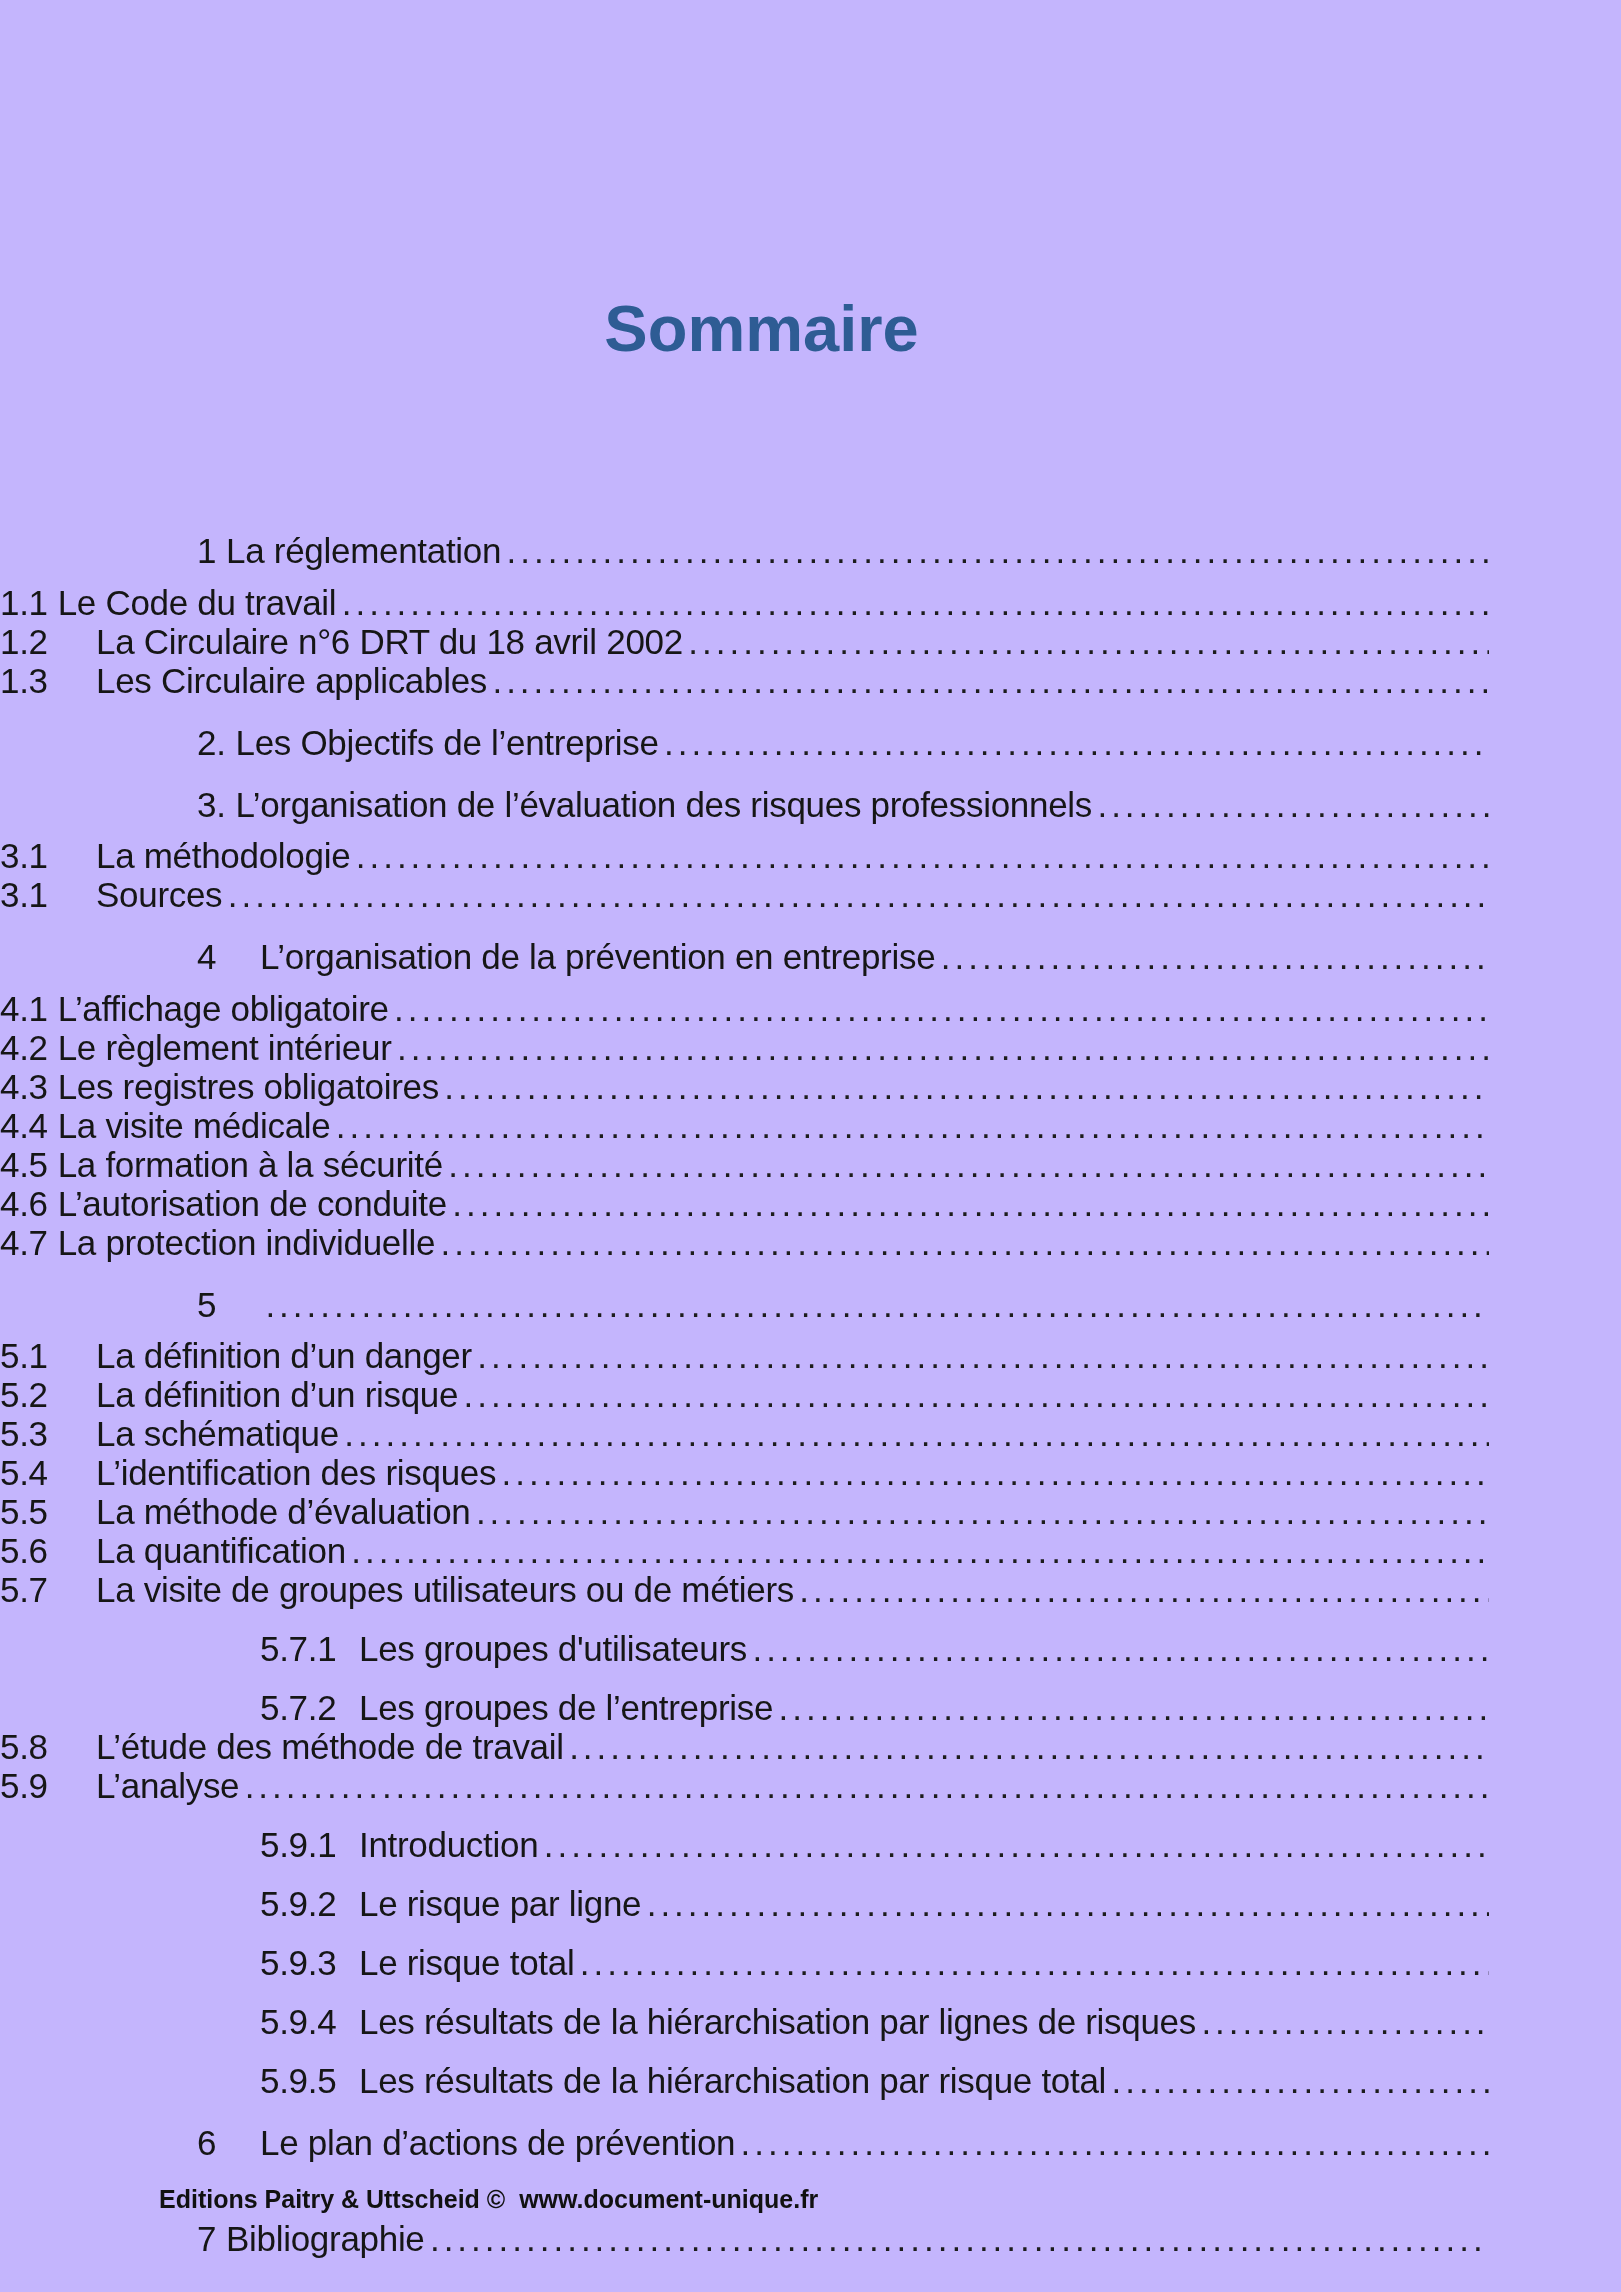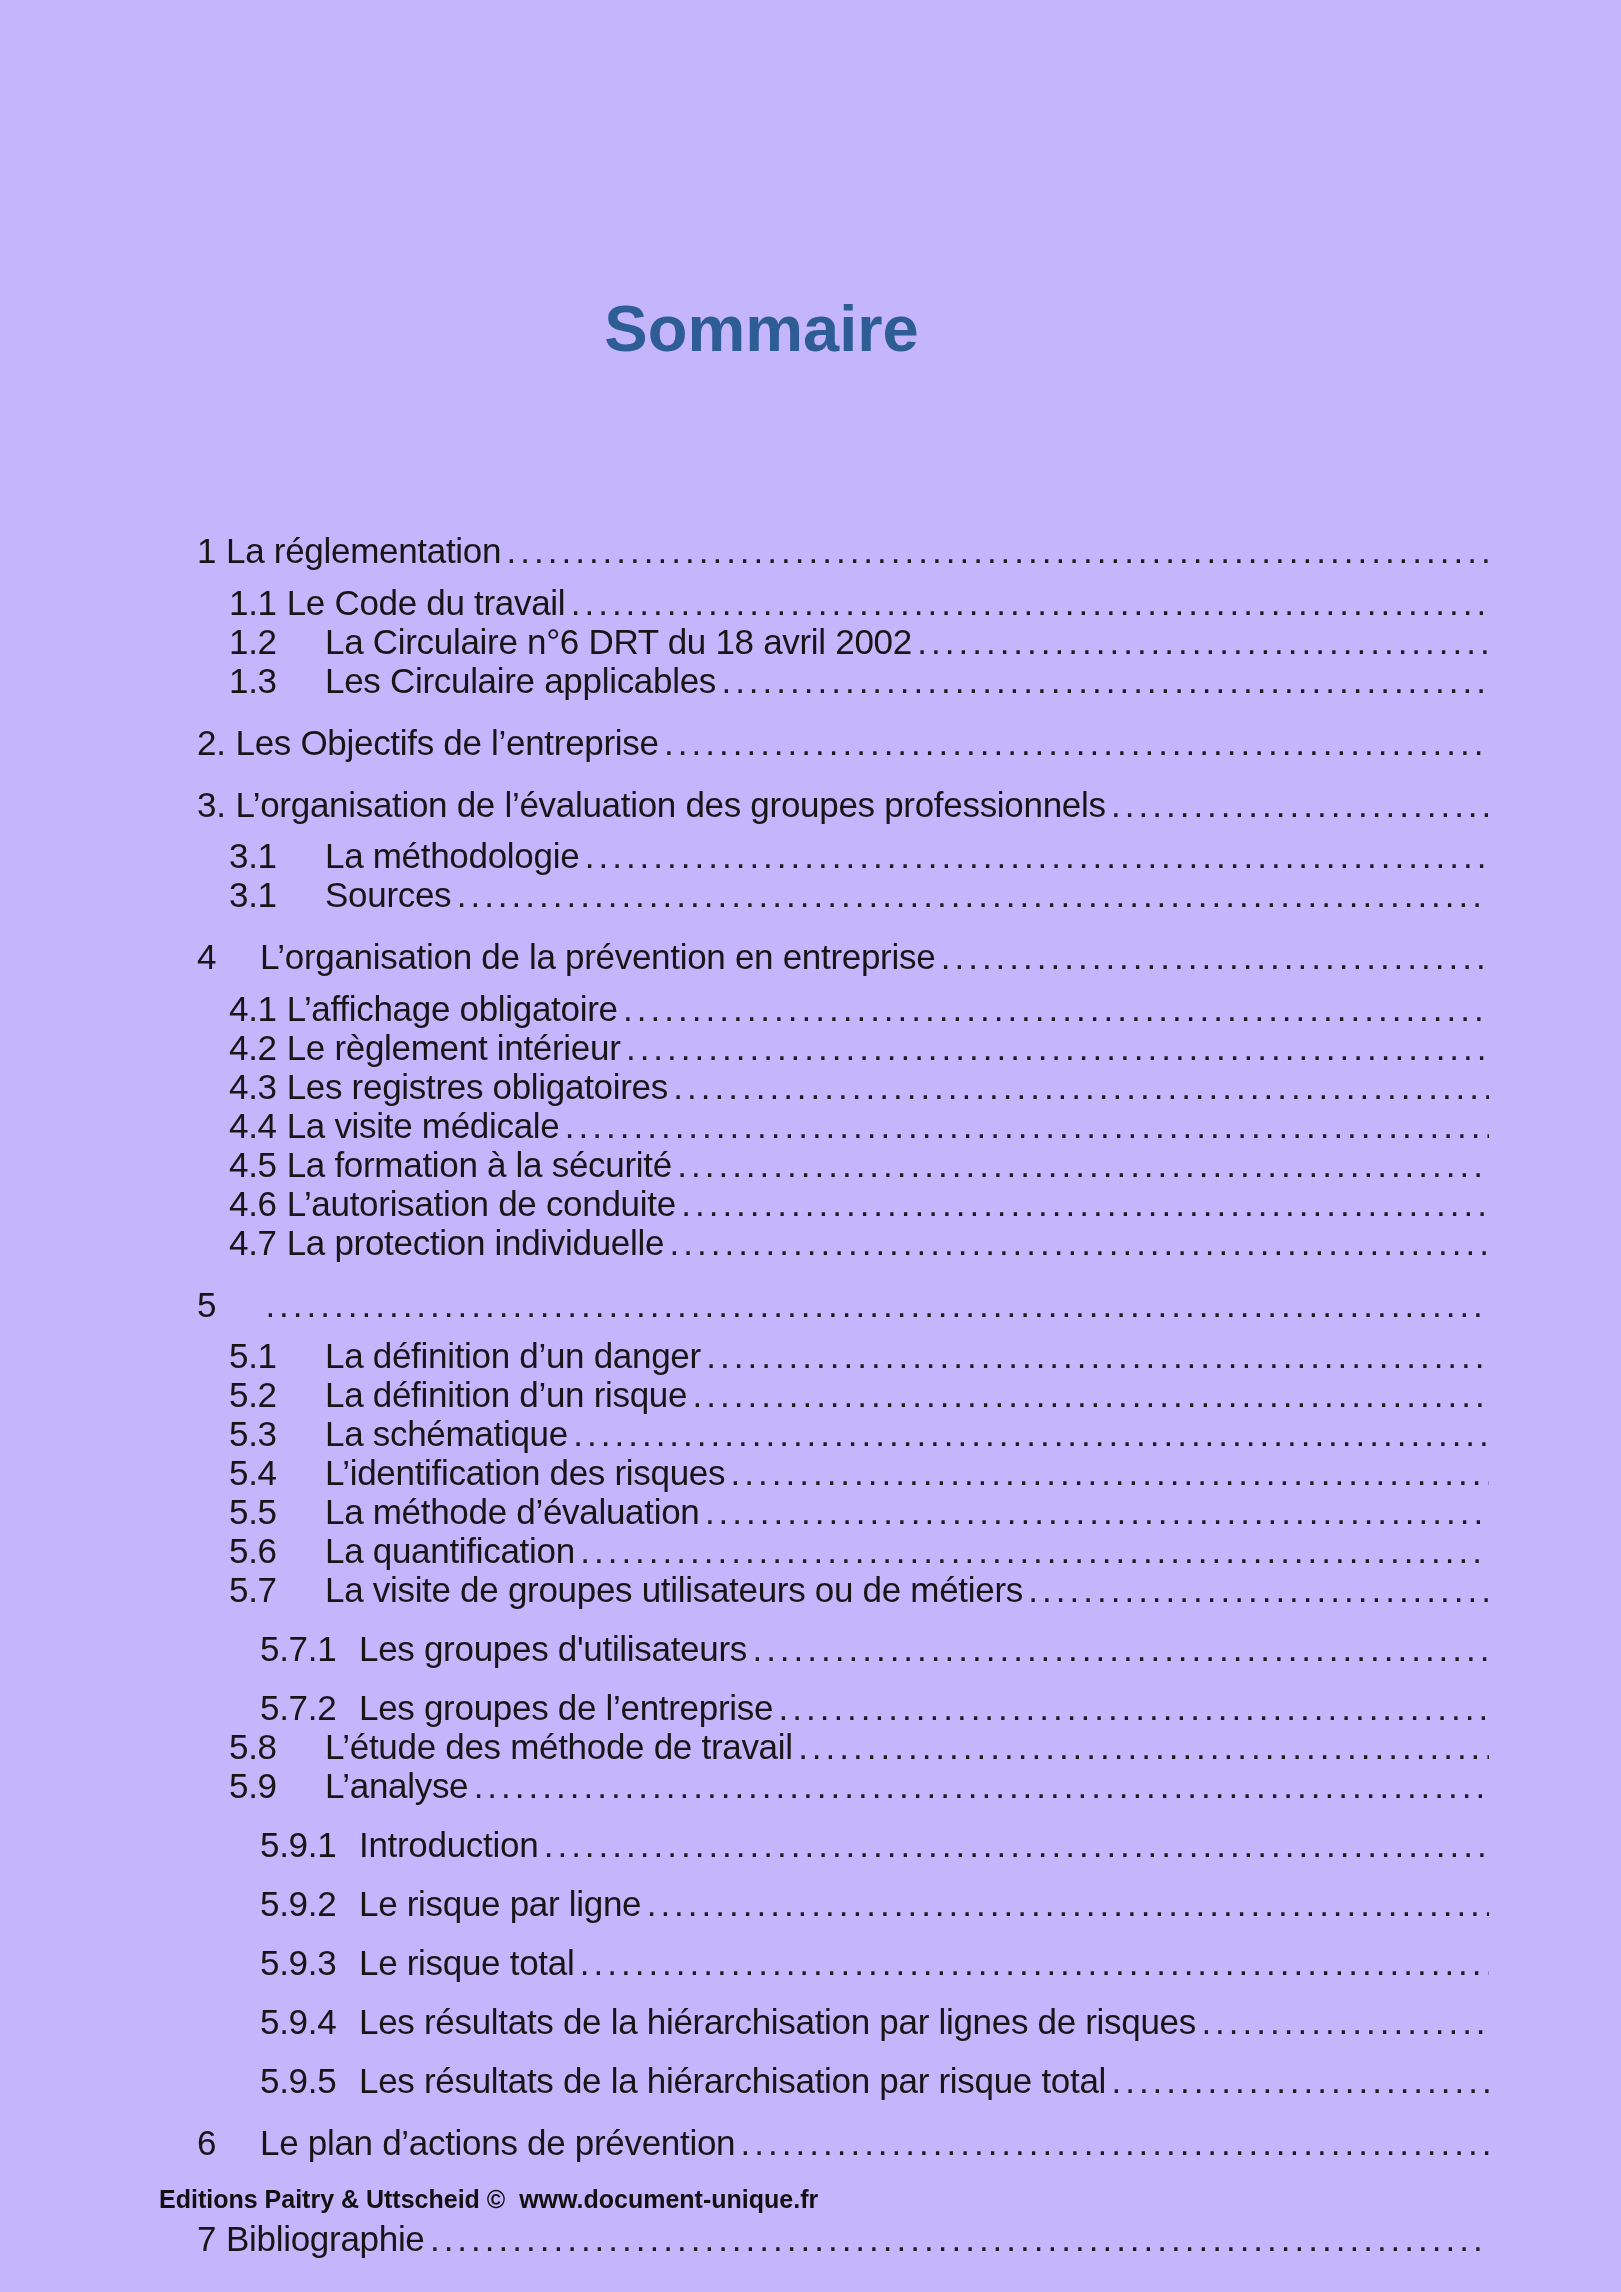--- a/index.html
+++ b/index.html
@@ -30,21 +30,21 @@
   }
   .entry {
     display: flex;
     align-items: baseline;
     line-height: 39px;
     white-space: nowrap;
   }
   .lvl1 { padding-left: 197px; margin: 23px 0 12.5px 0; }
   .lvl1:first-child { margin-top: 0; }
   .entry:last-child { margin-top: 57px; }
-  .lvl2 { padding-left: 229px; }
+  .lvl2 { }
   .lvl3 { padding-left: 260px; margin-top: 20px; }
   .num, .label { flex: 0 0 auto; }
   .sep-tab.lvl1 .num { min-width: 63px; }
   .sep-tab.lvl2 .num { min-width: 96px; }
   .sep-tab.lvl3 .num { min-width: 99px; }
   .sep-space .num { margin-right: 9.9px; }
   .leader {
     flex: 1 1 auto;
     overflow: hidden;
     white-space: nowrap;
@@ -92,21 +92,21 @@
         <span class="label">Les Circulaire applicables</span>
         <span class="leader"></span>
       </div>
       <div class="entry lvl1 sep-space">
         <span class="num">2.</span>
         <span class="label">Les Objectifs de l’entreprise</span>
         <span class="leader"></span>
       </div>
       <div class="entry lvl1 sep-space">
         <span class="num">3.</span>
-        <span class="label">L’organisation de l’évaluation des groupes professionnels</span>
+        <span class="label">L’organisation de l’évaluation des risques professionnels</span>
         <span class="leader"></span>
       </div>
       <div class="entry lvl2 sep-tab">
         <span class="num">3.1</span>
         <span class="label">La méthodologie</span>
         <span class="leader"></span>
       </div>
       <div class="entry lvl2 sep-tab">
         <span class="num">3.1</span>
         <span class="label">Sources</span>

